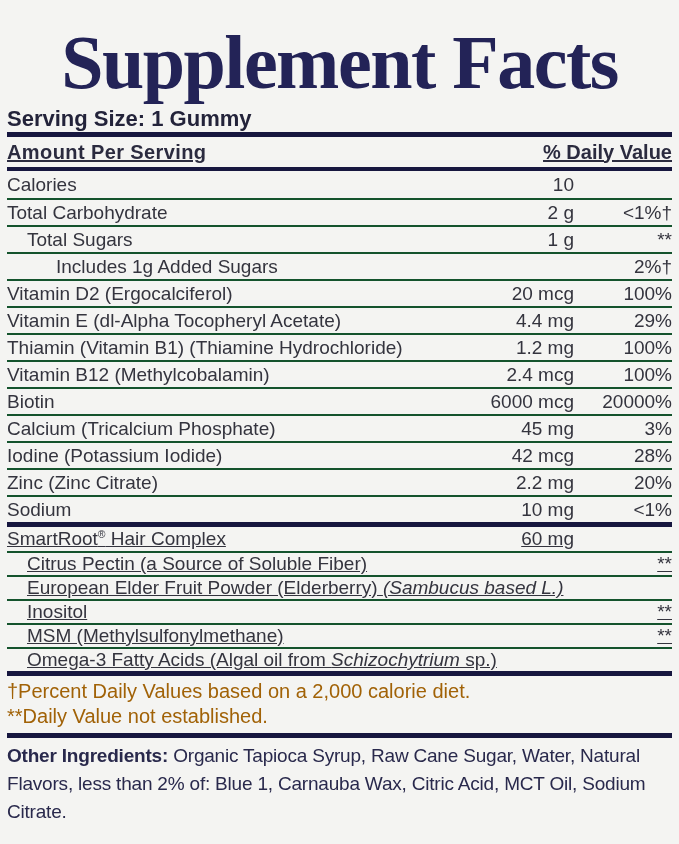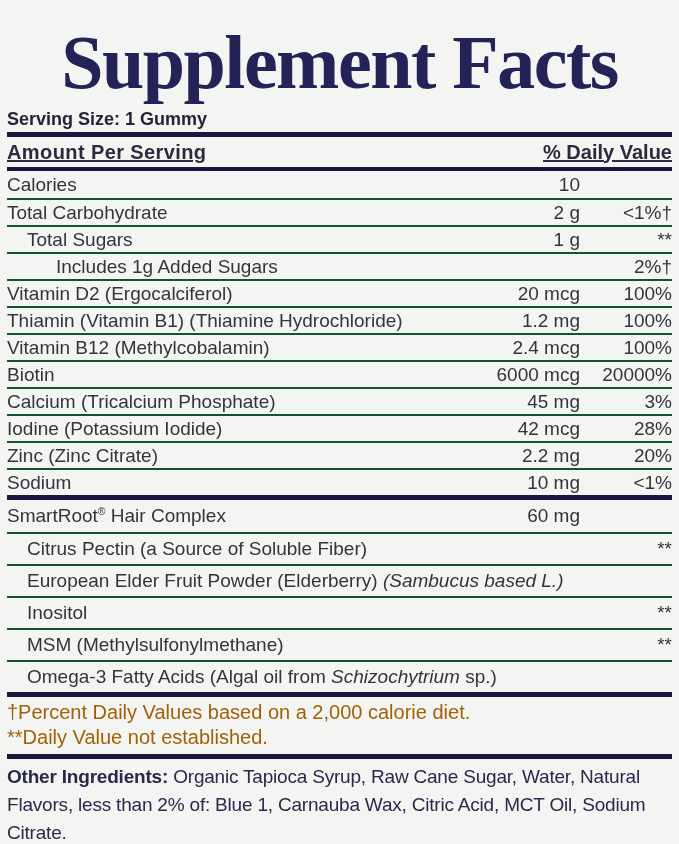--- a/index.html
+++ b/index.html
@@ -18,21 +18,21 @@
     font-family: "Liberation Serif", serif;
     font-weight: bold;
     font-size: 76px;
     line-height: 93px;
     letter-spacing: -1.5px;
     color: #232357;
     text-align: center;
     white-space: nowrap;
   }
   .serving {
-    font-size: 18px;
+    font-size: 22px;
     font-weight: bold;
     color: #23233a;
     line-height: 20px;
     padding-bottom: 3px;
   }
   .bar { height: 5px; background: #17173f; }
   .bar.thin { height: 4px; }
 
   .header-row {
     display: flex;
@@ -45,22 +45,23 @@
   }
   .header-row .left { flex: 1 1 auto; letter-spacing: 0.4px; }
   .header-row .right { flex: 0 0 auto; text-align: right; }
 
   .rows .row {
     display: flex;
     align-items: center;
     height: 27px;
     font-size: 19px;
     color: #34343e;
-  }
-  .rows.complex .row { height: 32px; }
+    gap: 6px;
+  }
+  .rows.complex .row { height: 24px; text-decoration: underline; }
   .rows .row + .row { border-top: 2px solid #14532d; }
   .row .name { flex: 1 1 auto; white-space: nowrap; overflow: visible; }
   .row .amount { flex: 0 0 112px; width: 112px; text-align: right; white-space: nowrap; }
   .row .dv { flex: 0 0 92px; width: 92px; text-align: right; white-space: nowrap; }
   .row.indent-1 .name { padding-left: 20px; }
   .row.indent-2 .name { padding-left: 49px; }
   .row sup { vertical-align: super; font-size: 55%; line-height: 0; }
   .row i { font-style: italic; }
 
   .footnotes {
@@ -116,20 +117,25 @@
     <div class="name"><span>Includes 1g Added Sugars</span></div>
     <div class="amount"></div>
     <div class="dv">2%†</div>
   </div>
       <div class="row">
     <div class="name"><span>Vitamin D2 (Ergocalciferol)</span></div>
     <div class="amount">20 mcg</div>
     <div class="dv">100%</div>
   </div>
       <div class="row">
+    <div class="name"><span>Vitamin E (dl-Alpha Tocopheryl Acetate)</span></div>
+    <div class="amount">4.4 mg</div>
+    <div class="dv">29%</div>
+  </div>
+      <div class="row">
     <div class="name"><span>Thiamin (Vitamin B1) (Thiamine Hydrochloride)</span></div>
     <div class="amount">1.2 mg</div>
     <div class="dv">100%</div>
   </div>
       <div class="row">
     <div class="name"><span>Vitamin B12 (Methylcobalamin)</span></div>
     <div class="amount">2.4 mcg</div>
     <div class="dv">100%</div>
   </div>
       <div class="row">

